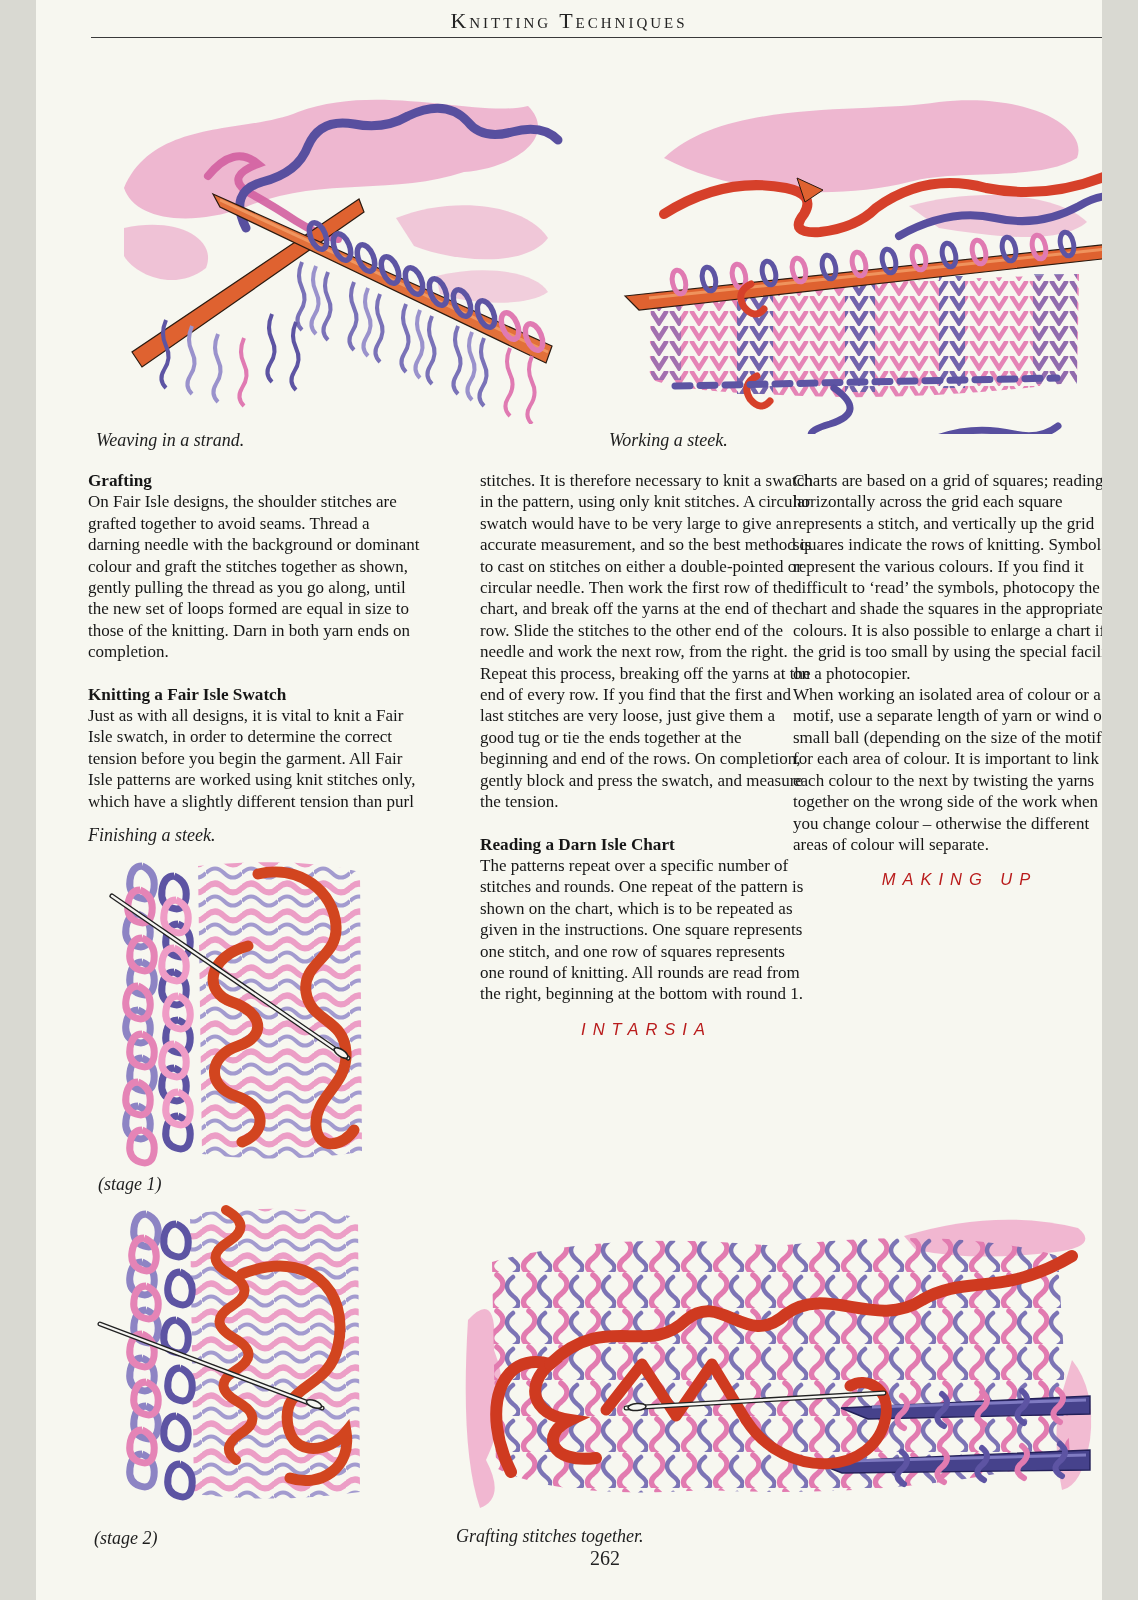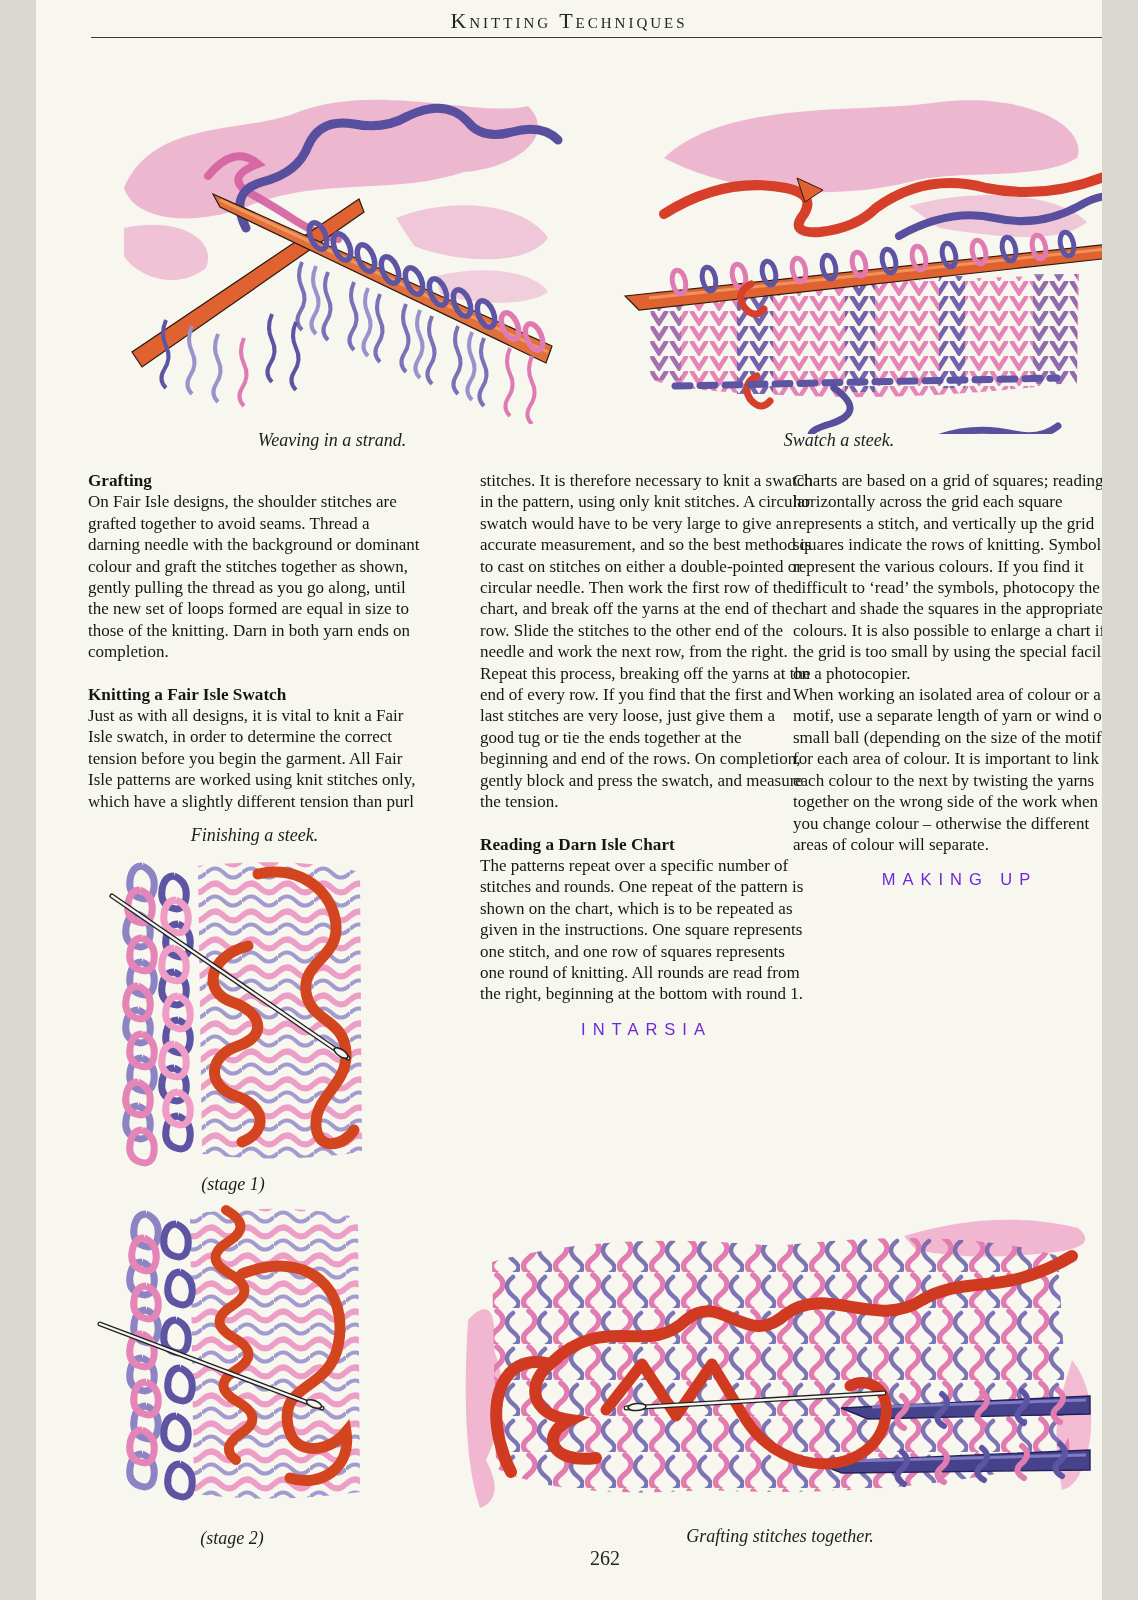--- a/index.html
+++ b/index.html
@@ -3,27 +3,27 @@
 <meta charset="utf-8">
 <style>
   html,body{margin:0;padding:0;background:#d9d9d2;}
   .page{position:relative;width:1066px;height:1600px;margin:0 auto;background:#f7f7f0;
         font-family:"Liberation Serif",serif;color:#161616;overflow:hidden;}
   .hdr{position:absolute;top:8px;left:0;width:100%;text-align:center;
        font-variant:small-caps;font-size:22px;letter-spacing:3px;color:#242424;}
   .rule{position:absolute;top:37px;left:55px;width:1030px;border-top:1.7px solid #3a3a3a;}
   .fig{position:absolute;}
   .fig svg{display:block;width:100%;height:100%;}
-  .cap{position:absolute;font-style:italic;font-size:18px;text-align:center;color:#1d1d1d;}
+  .cap{position:absolute;font-style:italic;font-size:18px;color:#1d1d1d;}
   .col{position:absolute;top:470px;width:333px;font-size:17px;line-height:21.4px;text-align:left;}
   .col p{margin:0;}
   .col h3{margin:0;font-size:17.2px;line-height:21.4px;font-weight:bold;}
   .mt{margin-top:21px !important;}
   .sphead{font-family:"Liberation Sans",sans-serif;font-size:16.5px;font-weight:normal;
-          letter-spacing:7px;text-align:center;margin:14px 0 4px 0;color:#6d28d9;}
+          letter-spacing:7px;text-align:center;margin:14px 0 4px 0;color:#b91c1c;font-style:italic;}
   .pageno{position:absolute;top:1547px;left:0;width:1138px;text-align:center;font-size:20px;color:#222;}
 </style>
 </head>
 <body>
 
 <div class="page">
 
   <div class="hdr">Knitting Techniques</div>
   <div class="rule"></div>
 
@@ -149,21 +149,21 @@
         <use href="#lpB" x="458" y="158"></use>
       </g>
 
       <path d="M142,198 q-16,8 -7,23 q11,13 20,2" fill="none" stroke="#d6402a" stroke-width="7" stroke-linecap="round"></path>
       <path d="M148,290 q-16,8 -7,23 q11,13 20,2" fill="none" stroke="#d6402a" stroke-width="7" stroke-linecap="round"></path>
 
       <line x1="66" y1="300" x2="448" y2="292" stroke="#5d54a3" stroke-width="7" stroke-dasharray="15 10" stroke-linecap="round"></line>
       <path d="M225,302 q34,24 -4,36 q-42,12 10,22 q52,10 92,-6 q40,-16 82,-6 q26,6 44,-8" fill="none" stroke="#584f9f" stroke-width="7" stroke-linecap="round"></path>
     </svg>
   </div>
-  <div class="cap" style="left:573px;top:430px;width:460px">Swatch a steek.</div>
+  <div class="cap" style="left:573px;top:430px;width:460px">Working a steek.</div>
 
   <div class="col" style="left:52px;">
     <h3>Grafting</h3>
     <p>On Fair Isle designs, the shoulder stitches are grafted together to avoid seams. Thread a darning needle with the background or dominant colour and graft the stitches together as shown, gently pulling the thread as you go along, until the new set of loops formed are equal in size to those of the knitting. Darn in both yarn ends on completion.</p>
     <h3 class="mt">Knitting a Fair Isle Swatch</h3>
     <p>Just as with all designs, it is vital to knit a Fair Isle swatch, in order to determine the correct tension before you begin the garment. All Fair Isle patterns are worked using knit stitches only, which have a slightly different tension than purl</p>
   </div>
   <div class="cap" style="left:52px;top:825px;width:333px">Finishing a steek.</div>
 
   <div class="fig" style="left:62px;top:852px;width:270px;height:316px">

